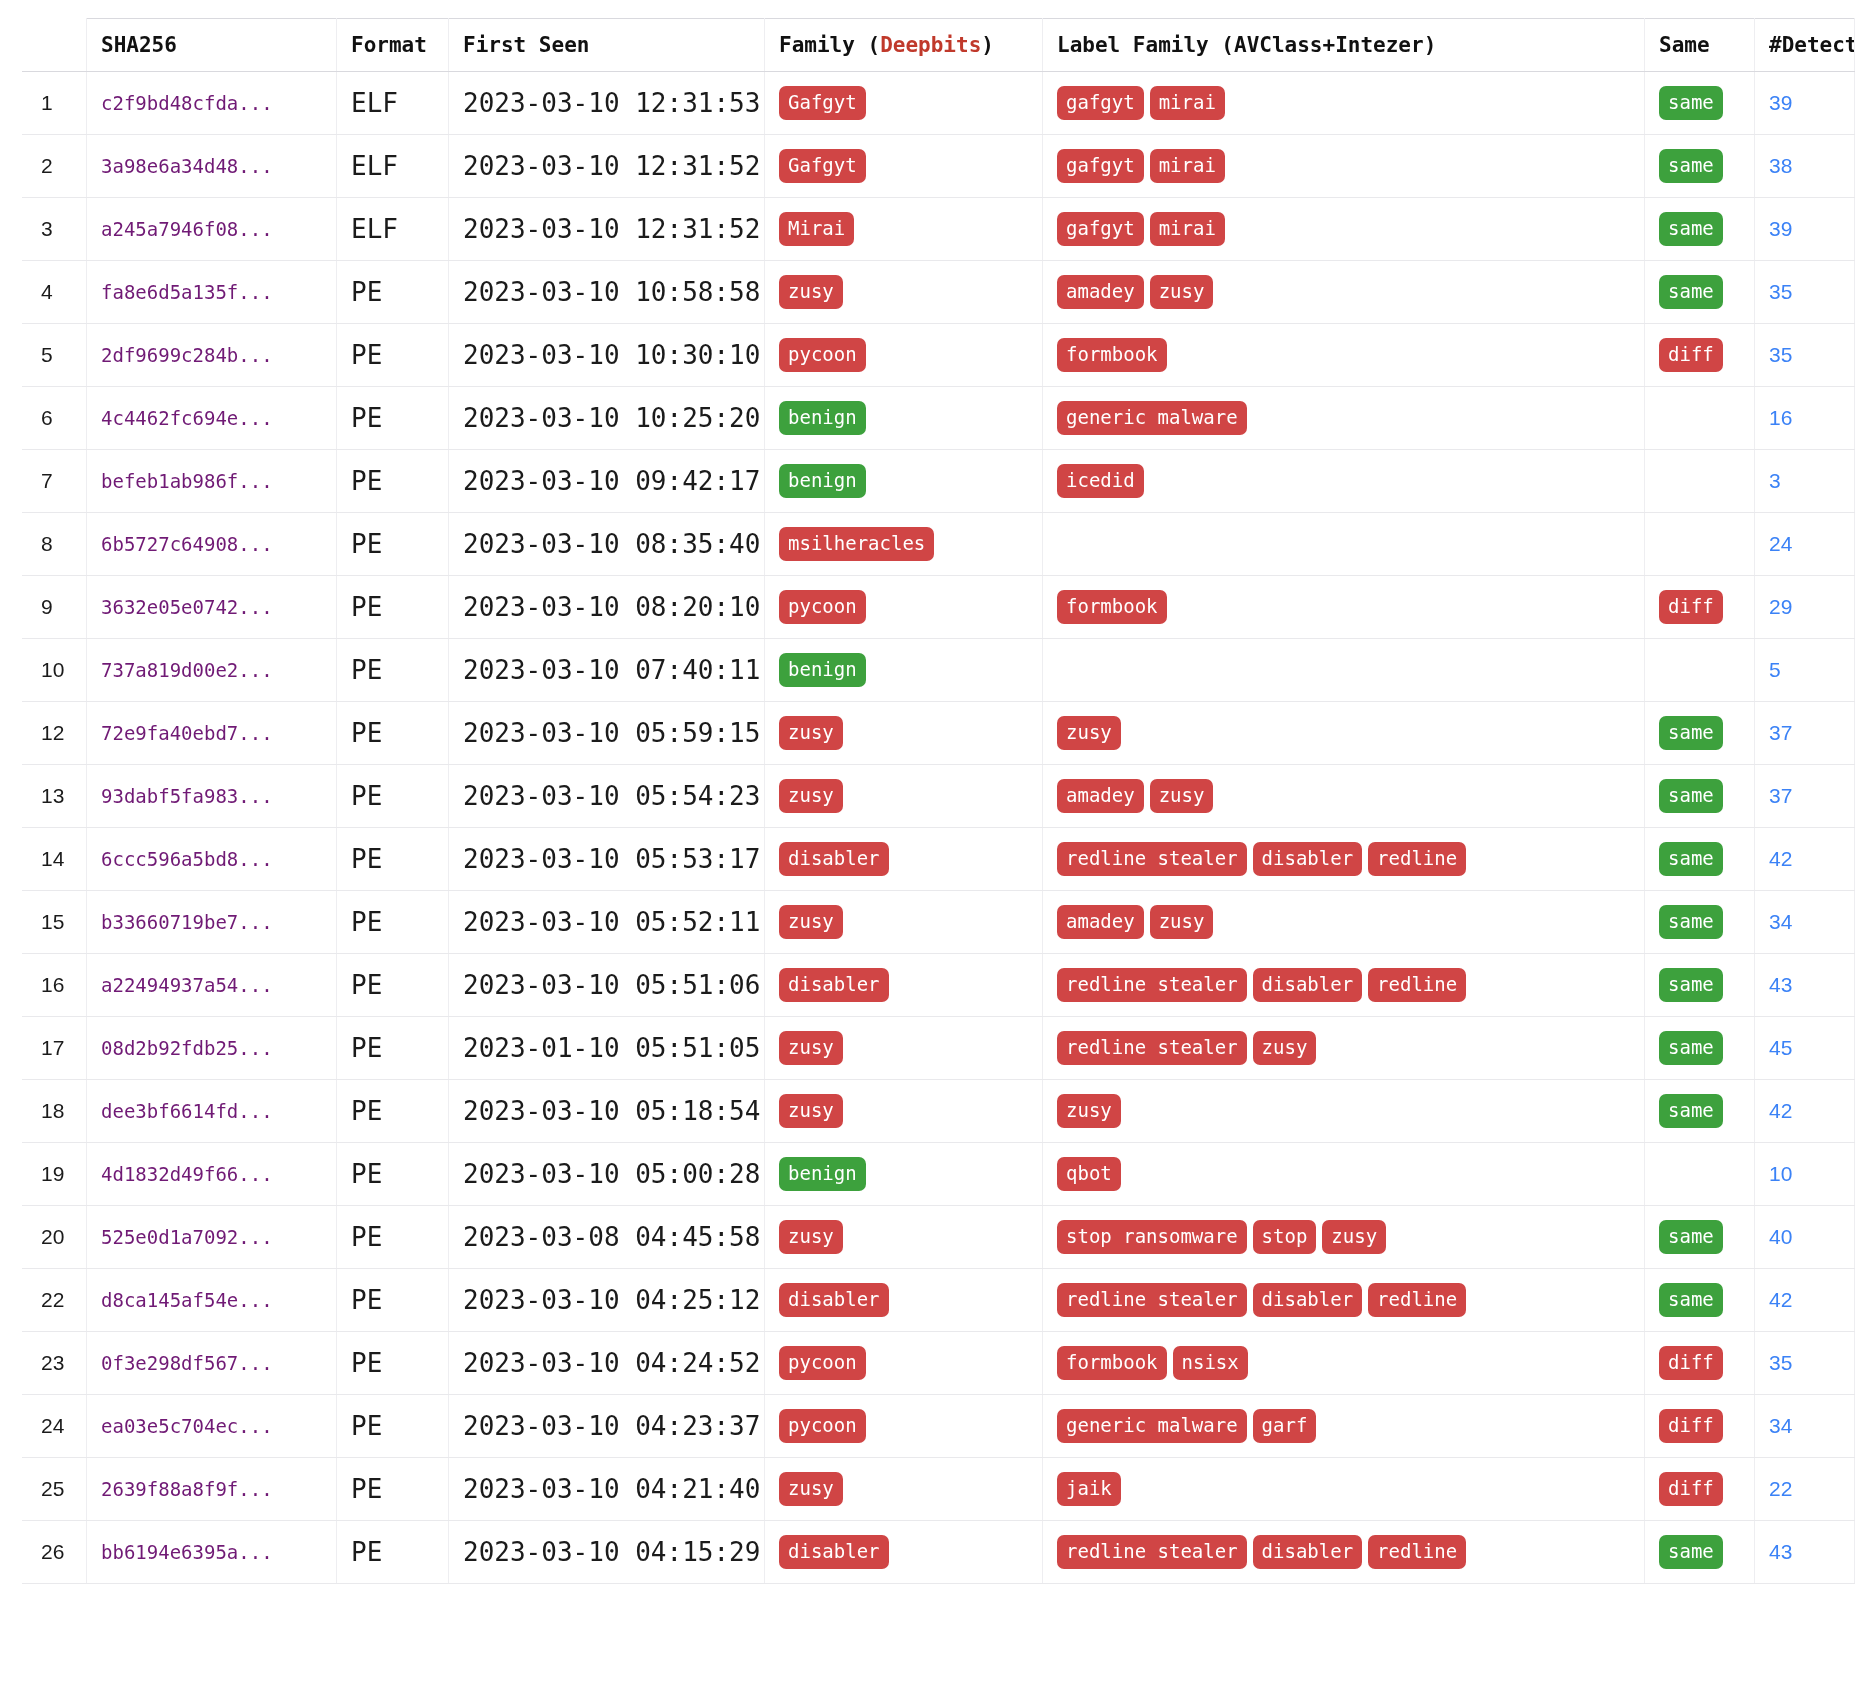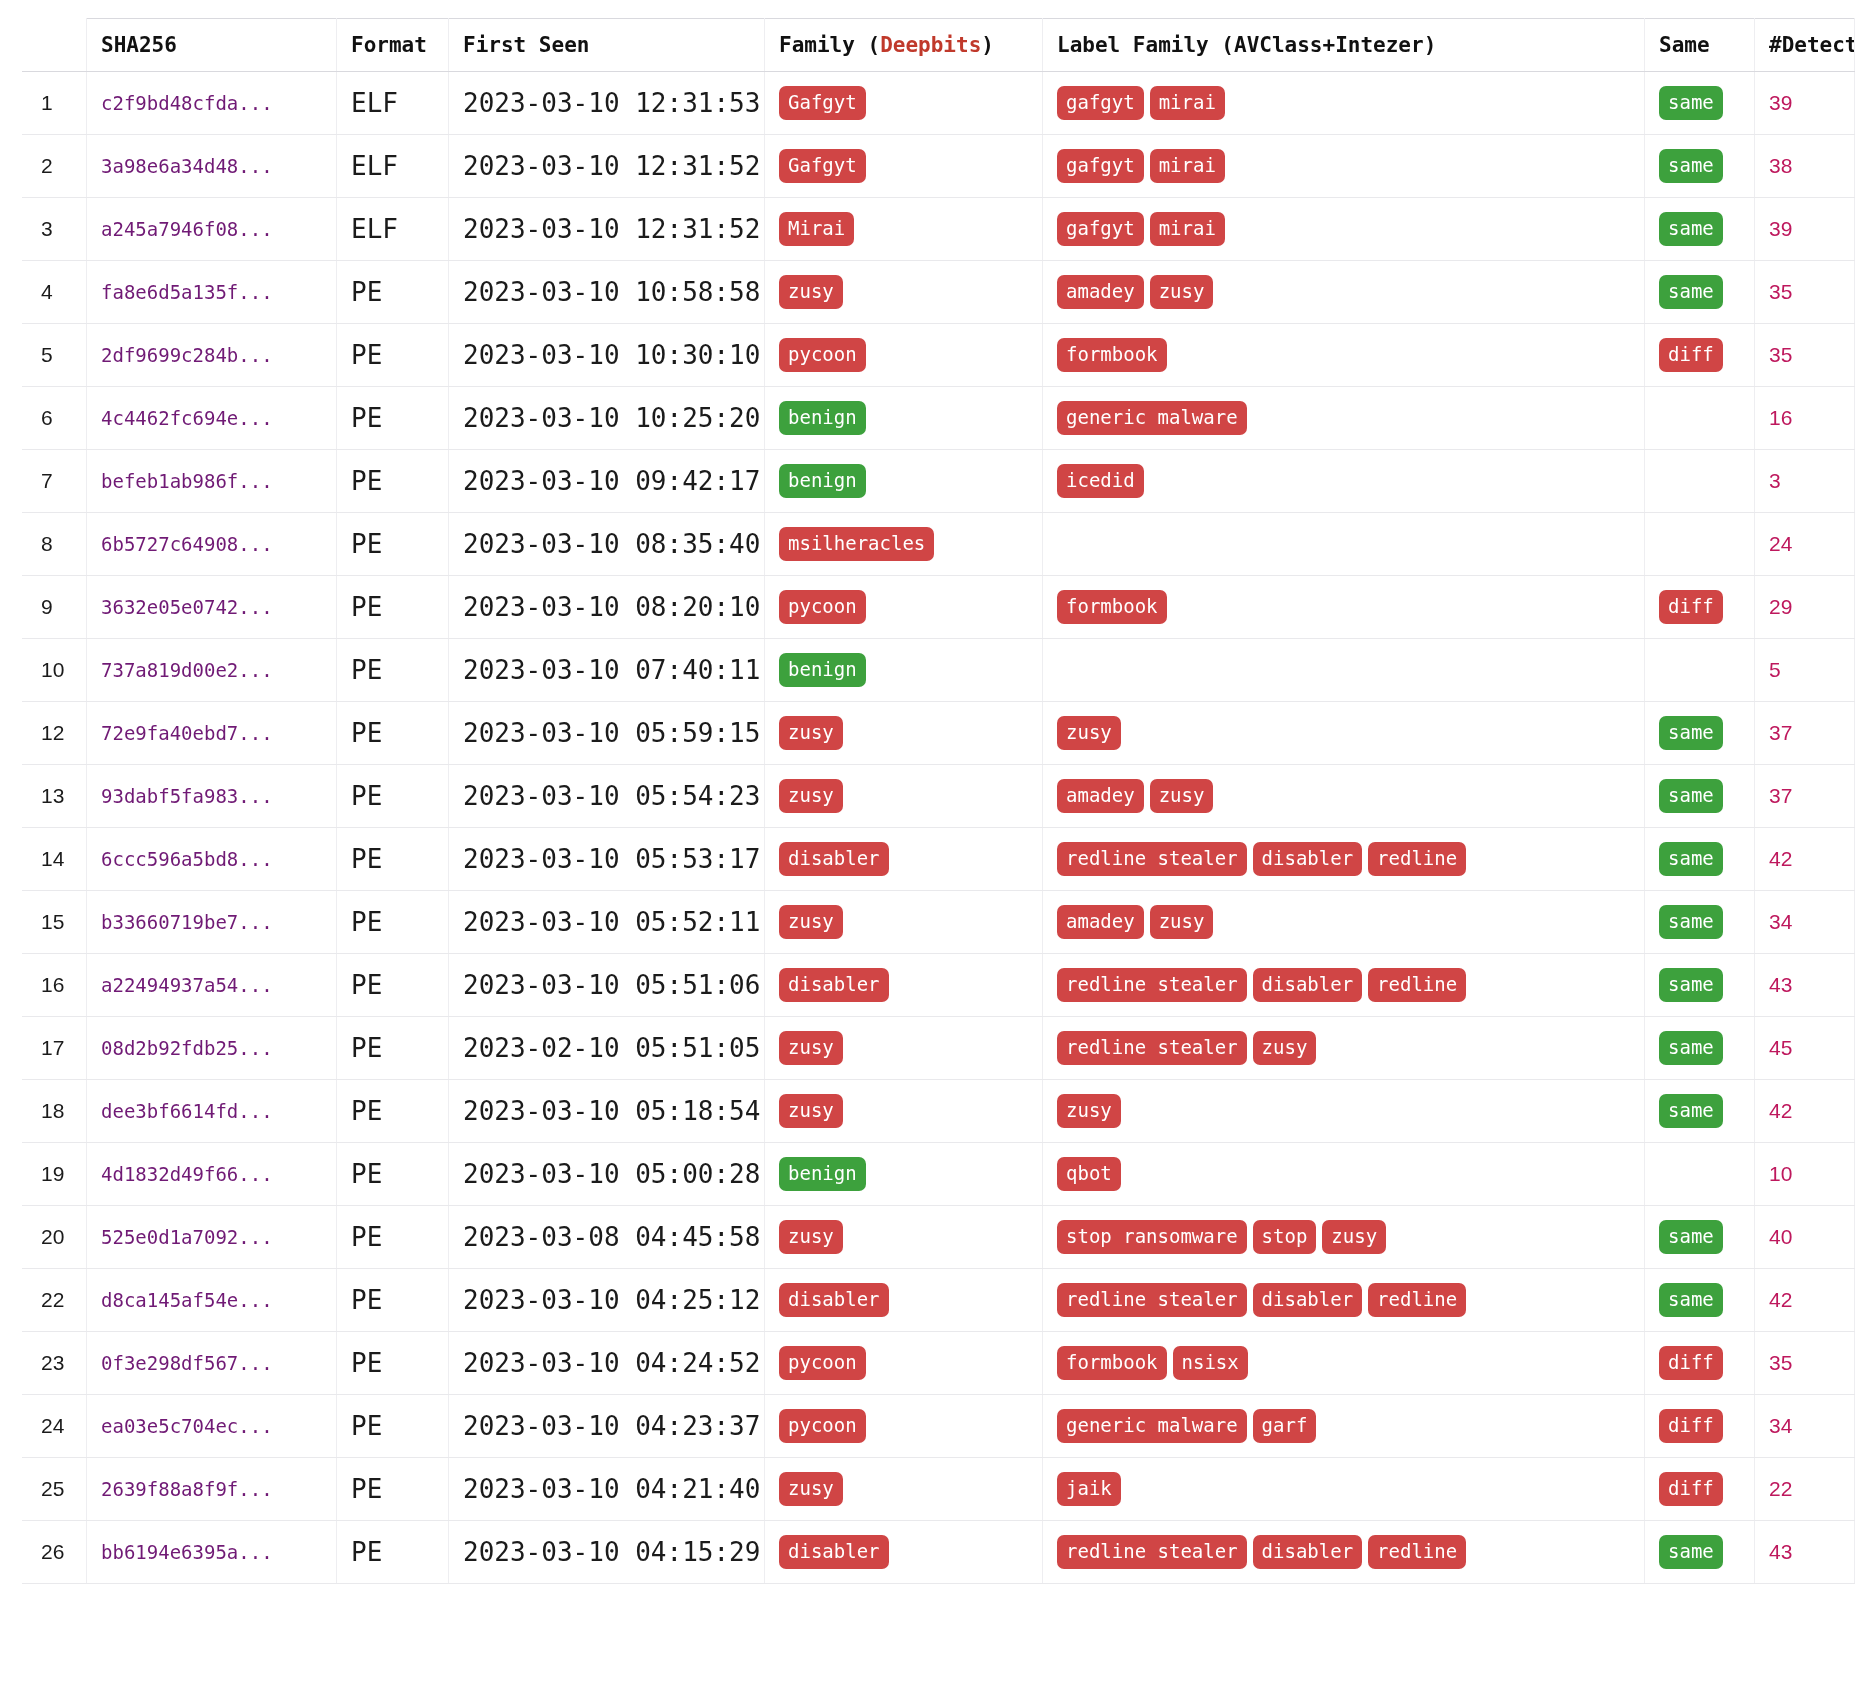--- a/index.html
+++ b/index.html
@@ -94,21 +94,21 @@
   .mono {
     font-family: "DejaVu Sans Mono", "Liberation Mono", monospace;
     font-size: 26px;
     color: #1b1b1b;
     white-space: nowrap;
   }
 
   .num {
     font-family: "Liberation Sans", sans-serif;
     font-size: 21px;
-    color: #be185d;
+    color: #3b82f6;
   }
 
   .badge {
     display: inline-block;
     font-family: "DejaVu Sans Mono", "Liberation Mono", monospace;
     font-size: 19px;
     line-height: 1;
     color: #ffffff;
     border-radius: 7px;
     padding: 7px 9px 8px 9px;
@@ -369,21 +369,21 @@
               <span class="badge red">redline</span>
             </div>
           </td>
           <td><span class="badge green">same</span></td>
           <td class="num">43</td>
         </tr>
         <tr>
           <td class="c-idx-cell">17</td>
           <td><span class="sha-link">08d2b92fdb25...</span></td>
           <td class="mono">PE</td>
-          <td class="mono">2023-02-10 05:51:05</td>
+          <td class="mono">2023-01-10 05:51:05</td>
           <td><span class="badge red">zusy</span></td>
           <td>
             <div class="badge-row">
               <span class="badge red">redline stealer</span>
               <span class="badge red">zusy</span>
             </div>
           </td>
           <td><span class="badge green">same</span></td>
           <td class="num">45</td>
         </tr>

